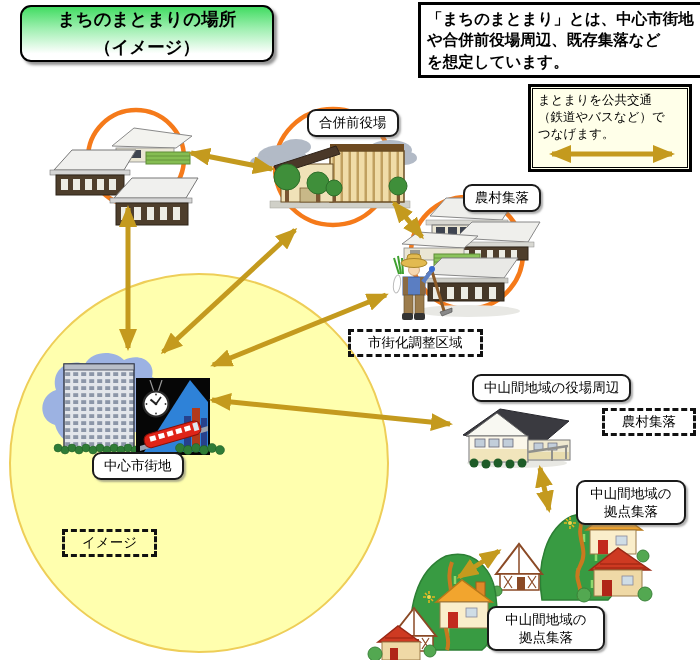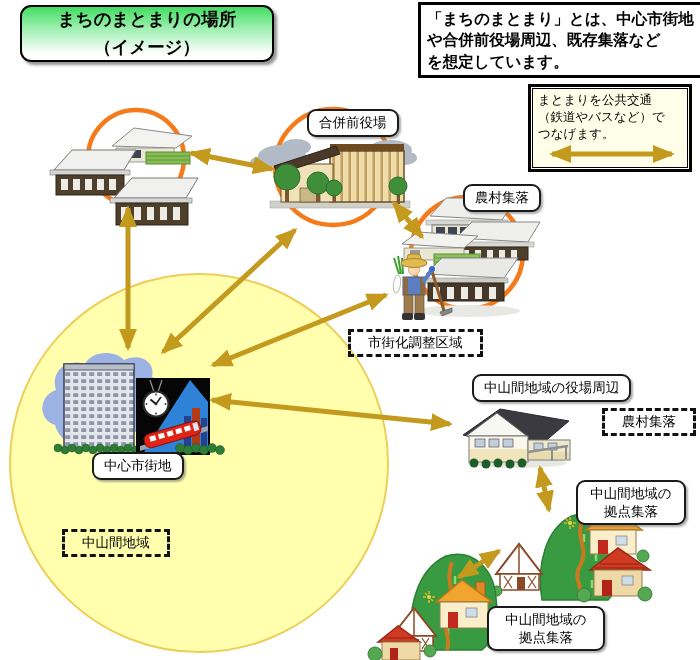--- a/index.html
+++ b/index.html
@@ -341,21 +341,21 @@
       <line x1="499" y1="551" x2="459" y2="577" marker-start="url(#ah)" marker-end="url(#ah)" stroke="#C49A1E"></line>
     </g>
   </svg>
 
   <div class="bubble" style="left:307px;top:109px;">合併前役場</div>
   <div class="bubble" style="left:463px;top:184px;">農村集落</div>
   <div class="dashed" style="left:348px;top:329px;">市街化調整区域</div>
   <div class="bubble" style="left:472px;top:374px;text-align:right;">中山間地域の役場周辺</div>
   <div class="dashed" style="left:602px;top:408px;">農村集落</div>
   <div class="bubble" style="left:92px;top:452px;">中心市街地</div>
-  <div class="dashed" style="left:62px;top:529px;">中山間地域</div>
+  <div class="dashed" style="left:62px;top:529px;">イメージ</div>
   <div class="bubble" style="left:576px;top:480px;width:110px;">中山間地域の
 拠点集落</div>
   <div class="bubble" style="left:487px;top:606px;width:118px;">中山間地域の
 拠点集落</div>
 
   <div class="title-box">まちのまとまりの場所
 （イメージ）</div>
   <div class="desc-box">「まちのまとまり」とは、中心市街地
 や合併前役場周辺、既存集落など
 を想定しています。</div>

